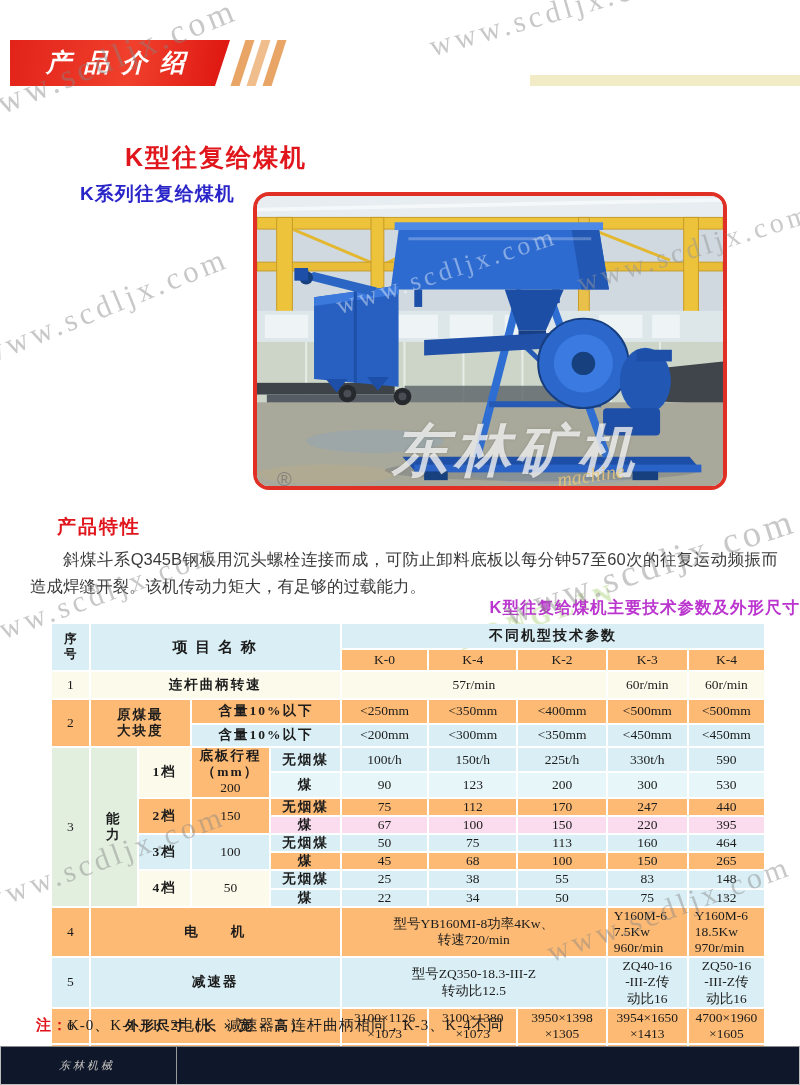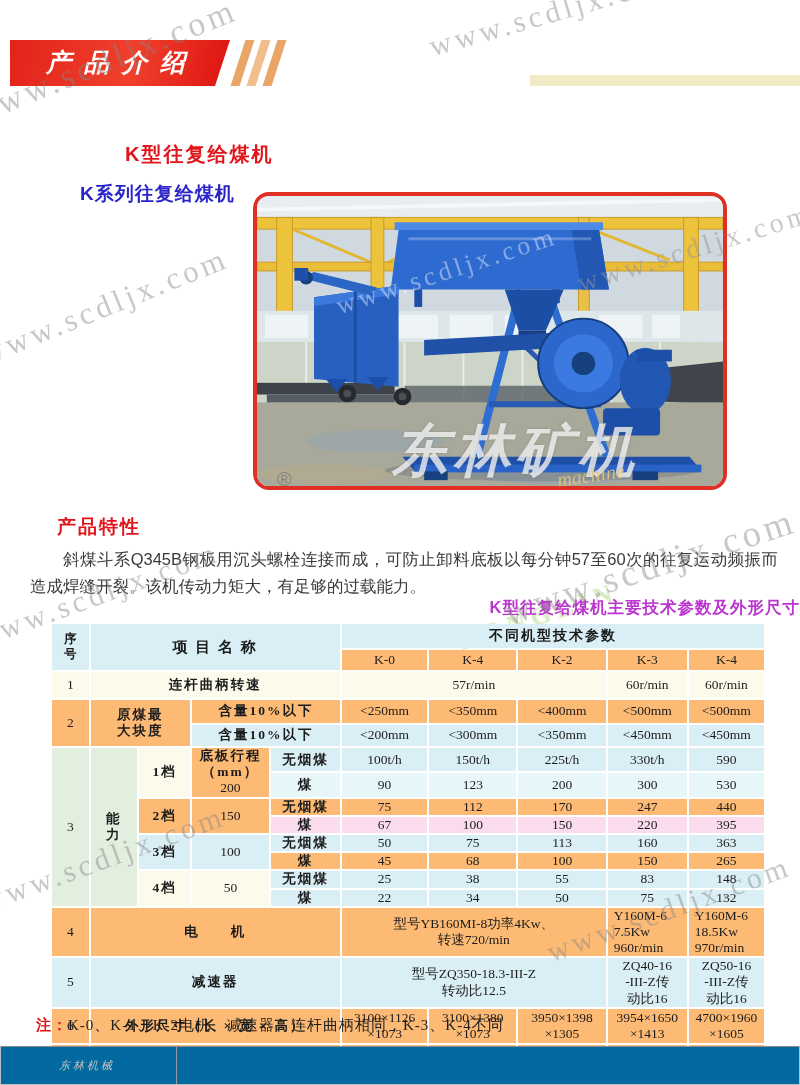--- a/index.html
+++ b/index.html
@@ -20,21 +20,21 @@
   .banner-title{color:#ffffff;font-size:25px;font-weight:bold;font-style:italic;
       letter-spacing:13px;line-height:46px;padding-left:36px;
       font-family:"Liberation Serif",serif;}
   .stripe{position:absolute;top:40px;width:9px;height:46px;background:#e9a566;
       transform:skewX(-18deg);z-index:10;}
   .stripe.s2{background:#f0bd8c;}
 
   .deco-strip{position:absolute;left:530px;top:75px;width:270px;height:11px;background:#f1ecc5;}
 
   
-  .intro-title{position:absolute;left:125px;top:141px;font-size:20px;font-weight:bold;
+  .intro-title{position:absolute;left:125px;top:141px;font-size:25px;font-weight:bold;
       color:#e0161c;letter-spacing:2px;z-index:6;}
   .series-title{position:absolute;left:80px;top:181px;font-size:19px;font-weight:bold;
       color:#2a25c8;letter-spacing:1px;z-index:6;}
   .intro-body{position:absolute;left:32px;top:213px;width:206px;font-size:18.5px;
       line-height:33.4px;color:#2f2f2f;text-align:justify;z-index:6;}
 
   
   .photo-frame{position:absolute;left:253px;top:192px;width:474px;height:298px;
       border:4px solid #e03026;border-radius:16px;overflow:hidden;box-sizing:border-box;
       background:#cfd9df;z-index:6;}
@@ -63,21 +63,21 @@
   .pre{white-space:pre-line;}
   .small{font-size:11px;line-height:1.05;letter-spacing:0;}
   .c-cyan{background:#d9eff5;} .c-lcyan{background:#e6f6f9;} .c-cream{background:#fdba74;}
   .c-off{background:#fbfaeb;} .c-pink{background:#fadcee;} .c-green{background:#e2efdf;}
 
   .note{position:absolute;left:36px;top:1016px;font-size:15px;color:#1c1c1c;
       font-family:"Liberation Serif",serif;letter-spacing:1px;z-index:6;}
   .note .note-label{color:#e0161c;font-weight:bold;}
 
   
-  .footer{position:absolute;left:0;top:1046px;width:798px;height:37px;background:#0369a1;
+  .footer{position:absolute;left:0;top:1046px;width:798px;height:37px;background:#0f172a;
       border-top:1px solid #8a8a8a;border-left:1px solid #bdbdbd;border-right:1px solid #bdbdbd;
       border-bottom:1px solid #bdbdbd;z-index:6;}
   .footer-divider{position:absolute;left:175px;top:0;width:1px;height:37px;background:#9a9a9a;}
   .footer-brand{position:absolute;left:58px;top:11px;font-size:11px;font-style:italic;
       color:#c4c2bf;letter-spacing:3px;font-family:"Liberation Serif",serif;}
 </style>
 </head>
 <body>
 
 <div class="page">
@@ -294,21 +294,21 @@
       <td class="c-pink">395</td>
     </tr>
     <tr style="height:14px">
       <td rowspan="2" class="c-cyan lbl">3档</td>
       <td rowspan="2" class="c-cyan">100</td>
       <td class="c-cyan lbl">无烟煤</td>
       <td class="c-cyan">50</td>
       <td class="c-cyan">75</td>
       <td class="c-cyan">113</td>
       <td class="c-cyan">160</td>
-      <td class="c-cyan">363</td>
+      <td class="c-cyan">464</td>
     </tr>
     <tr style="height:14px">
       <td class="c-cream lbl">煤</td>
       <td class="c-cream">45</td>
       <td class="c-cream">68</td>
       <td class="c-cream">100</td>
       <td class="c-cream">150</td>
       <td class="c-cream">265</td>
     </tr>
     <tr style="height:14px">

